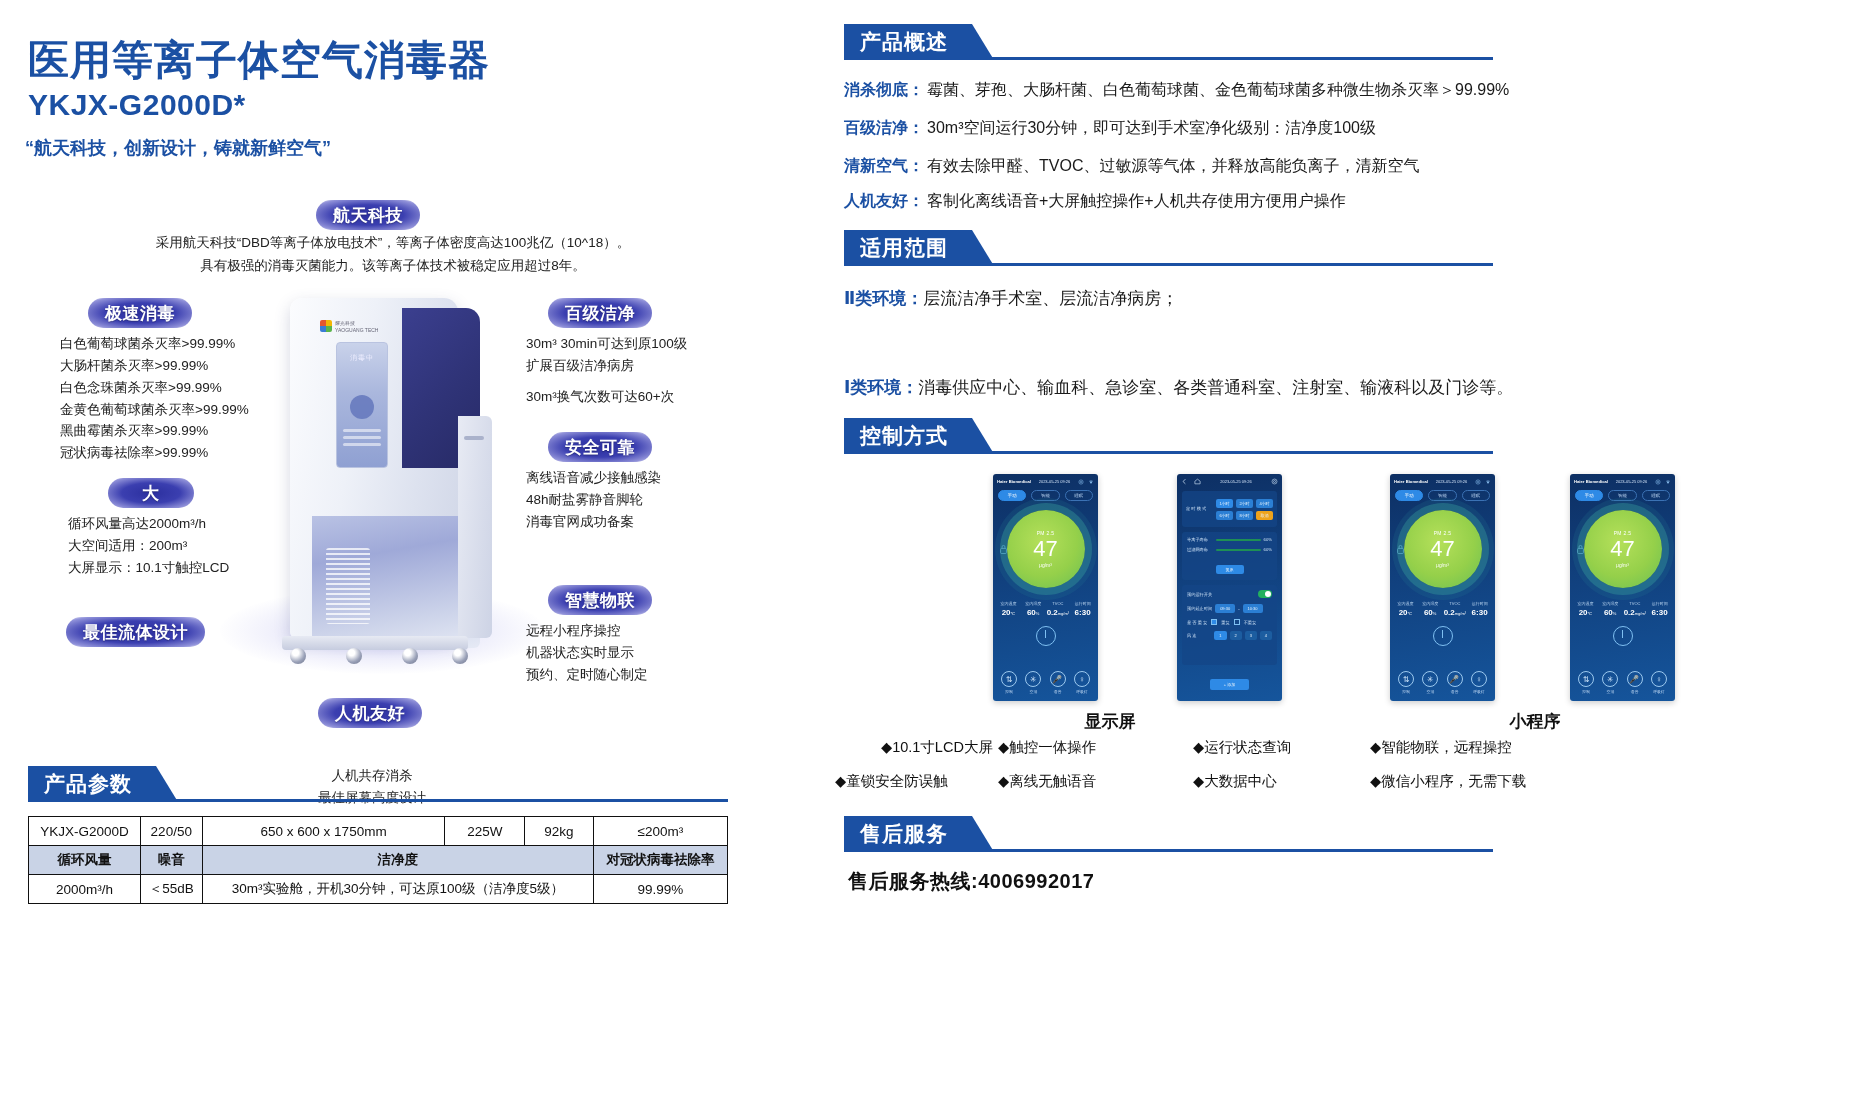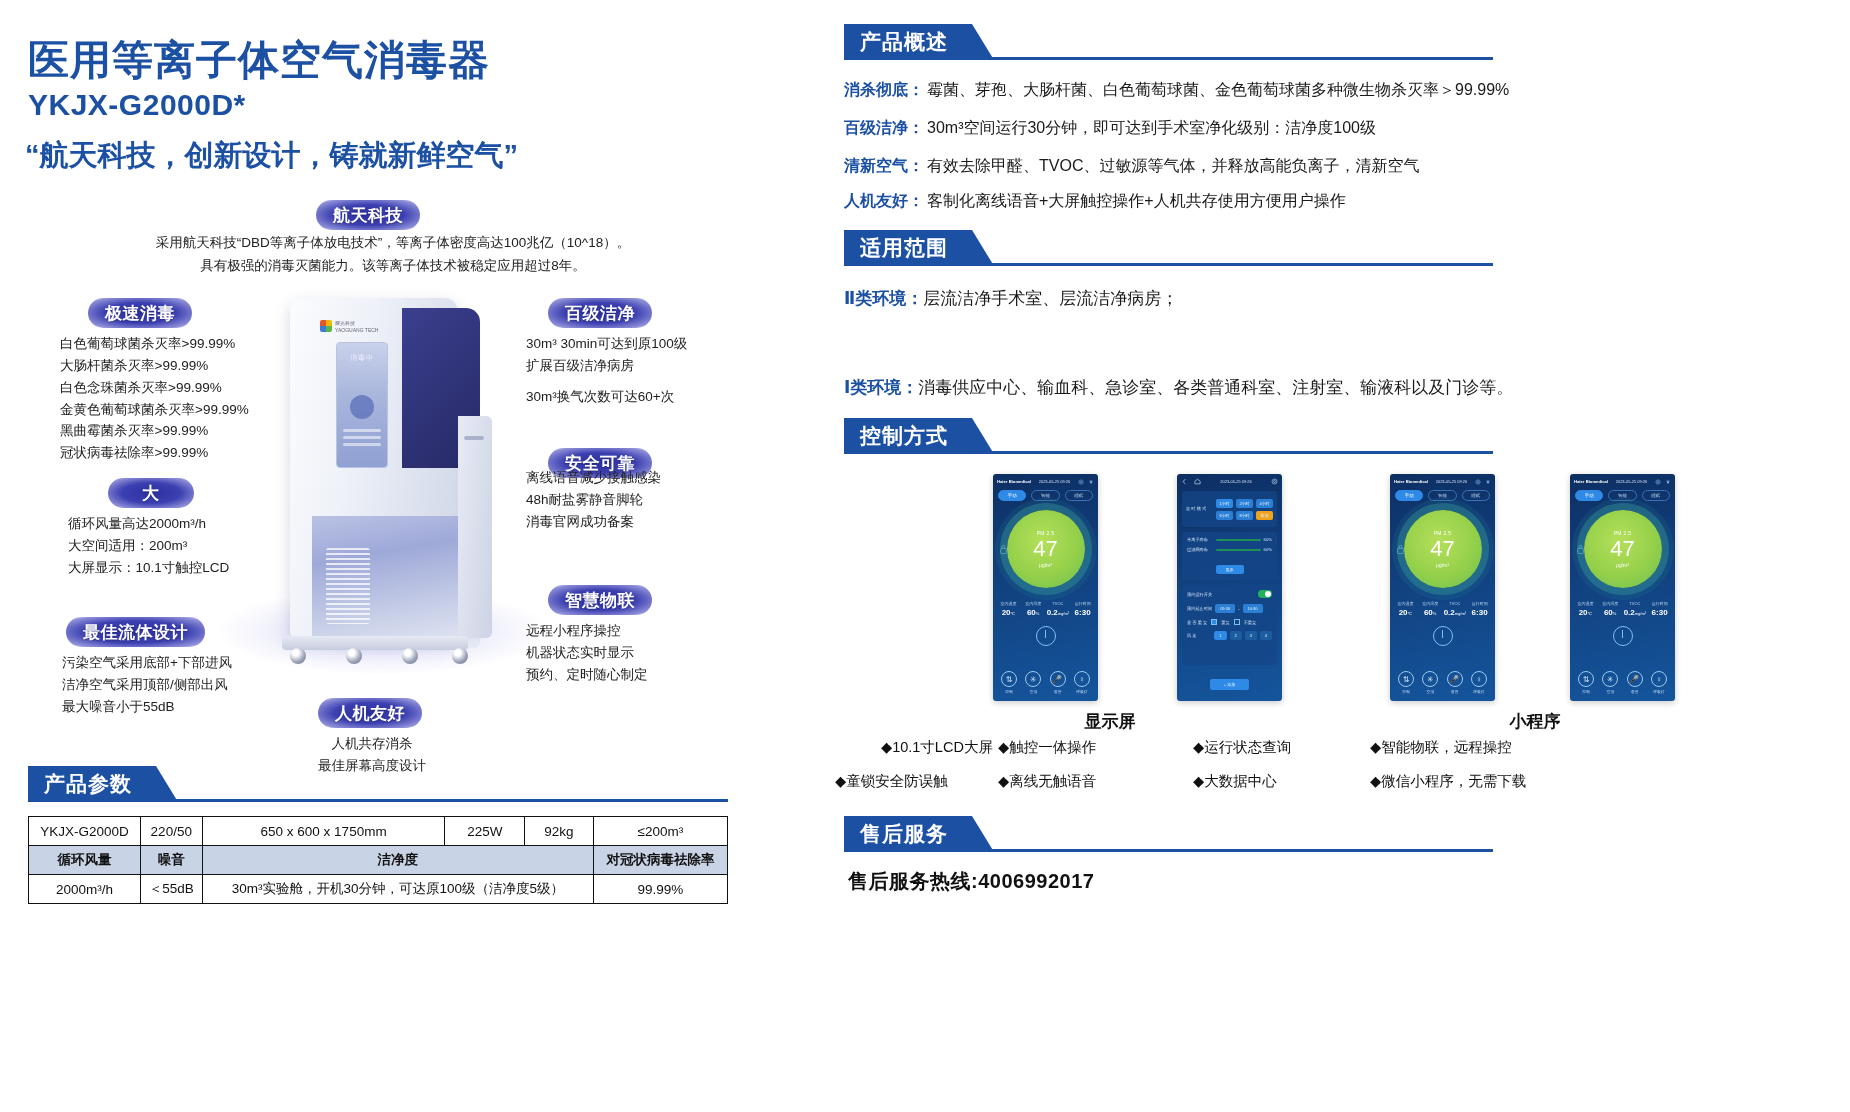--- a/index.html
+++ b/index.html
@@ -17,38 +17,38 @@
   .title-main {
     position: absolute; left: 28px; top: 33px;
     font-size: 41px; font-weight: 700; color: #1b50a3; letter-spacing: 1px;
   }
   .title-model {
     position: absolute; left: 28px; top: 88px;
     font-size: 30px; font-weight: 700; color: #1b50a3; letter-spacing: .5px;
   }
   .title-slogan {
     position: absolute; left: 25px; top: 136px;
-    font-size: 29px; font-weight: 600; color: #1b50a3;
+    font-size: 18px; font-weight: 600; color: #1b50a3;
   }
 
   
   .pill {
     position: absolute;
     display: flex; align-items: center; justify-content: center;
     height: 30px; padding: 0 17px;
     border-radius: 16px;
     background: radial-gradient(ellipse at center, #2b2f9e 0%, #3b3fb0 48%, #8f90d8 82%, rgba(190,190,235,0) 100%);
     color: #fff; font-size: 17px; font-weight: 700; letter-spacing: .5px;
     white-space: nowrap;
     text-shadow: 0 1px 1px rgba(0,0,0,.25);
   }
   .pill.wide { background: radial-gradient(ellipse at center, #2b2f9e 0%, #3b3fb0 52%, #9092da 84%, rgba(190,190,235,0) 100%); }
 
   .feat-lines { position: absolute; font-size: 13.5px; color: #222; line-height: 1.62; white-space: nowrap; }
-  .feat-lines.center { text-align: center; }
+  .feat-lines.center { text-align: center; margin-top: 32px; }
 
   
   .hero-note {
     position: absolute; left: 128px; top: 232px; width: 530px;
     text-align: center; font-size: 13.5px; color: #222; line-height: 1.68;
   }
 
   
   .device-wrap { position: absolute; left: 268px; top: 288px; width: 230px; height: 390px; }
   .dev-glow {
@@ -236,35 +236,30 @@
     </div>
 
     <div class="pill" style="left:108px; top:478px; padding:0 34px;">大</div>
     <div class="feat-lines" style="left:68px; top:513px;">
       <div>循环风量高达2000m³/h</div>
       <div>大空间适用：200m³</div>
       <div>大屏显示：10.1寸触控LCD</div>
     </div>
 
     <div class="pill wide" style="left:66px; top:617px;">最佳流体设计</div>
-    <div class="feat-lines" style="left:62px; top:652px;">
-      <div>污染空气采用底部+下部进风</div>
-      <div>洁净空气采用顶部/侧部出风</div>
-      <div>最大噪音小于55dB</div>
-    </div>
 
     <div class="pill" style="left:548px; top:298px;">百级洁净</div>
     <div class="feat-lines" style="left:526px; top:333px;">
       <div>30m³ 30min可达到原100级</div>
       <div>扩展百级洁净病房</div>
       <div style="height:9px"></div>
       <div>30m³换气次数可达60+次</div>
     </div>
 
-    <div class="pill" style="left:548px; top:432px;margin-top:16px;">安全可靠</div>
+    <div class="pill" style="left:548px; top:432px;">安全可靠</div>
     <div class="feat-lines" style="left:526px; top:467px;">
       <div>离线语音减少接触感染</div>
       <div>48h耐盐雾静音脚轮</div>
       <div>消毒官网成功备案</div>
     </div>
 
     <div class="pill" style="left:548px; top:585px;">智慧物联</div>
     <div class="feat-lines" style="left:526px; top:620px;">
       <div>远程小程序操控</div>
       <div>机器状态实时显示</div>

